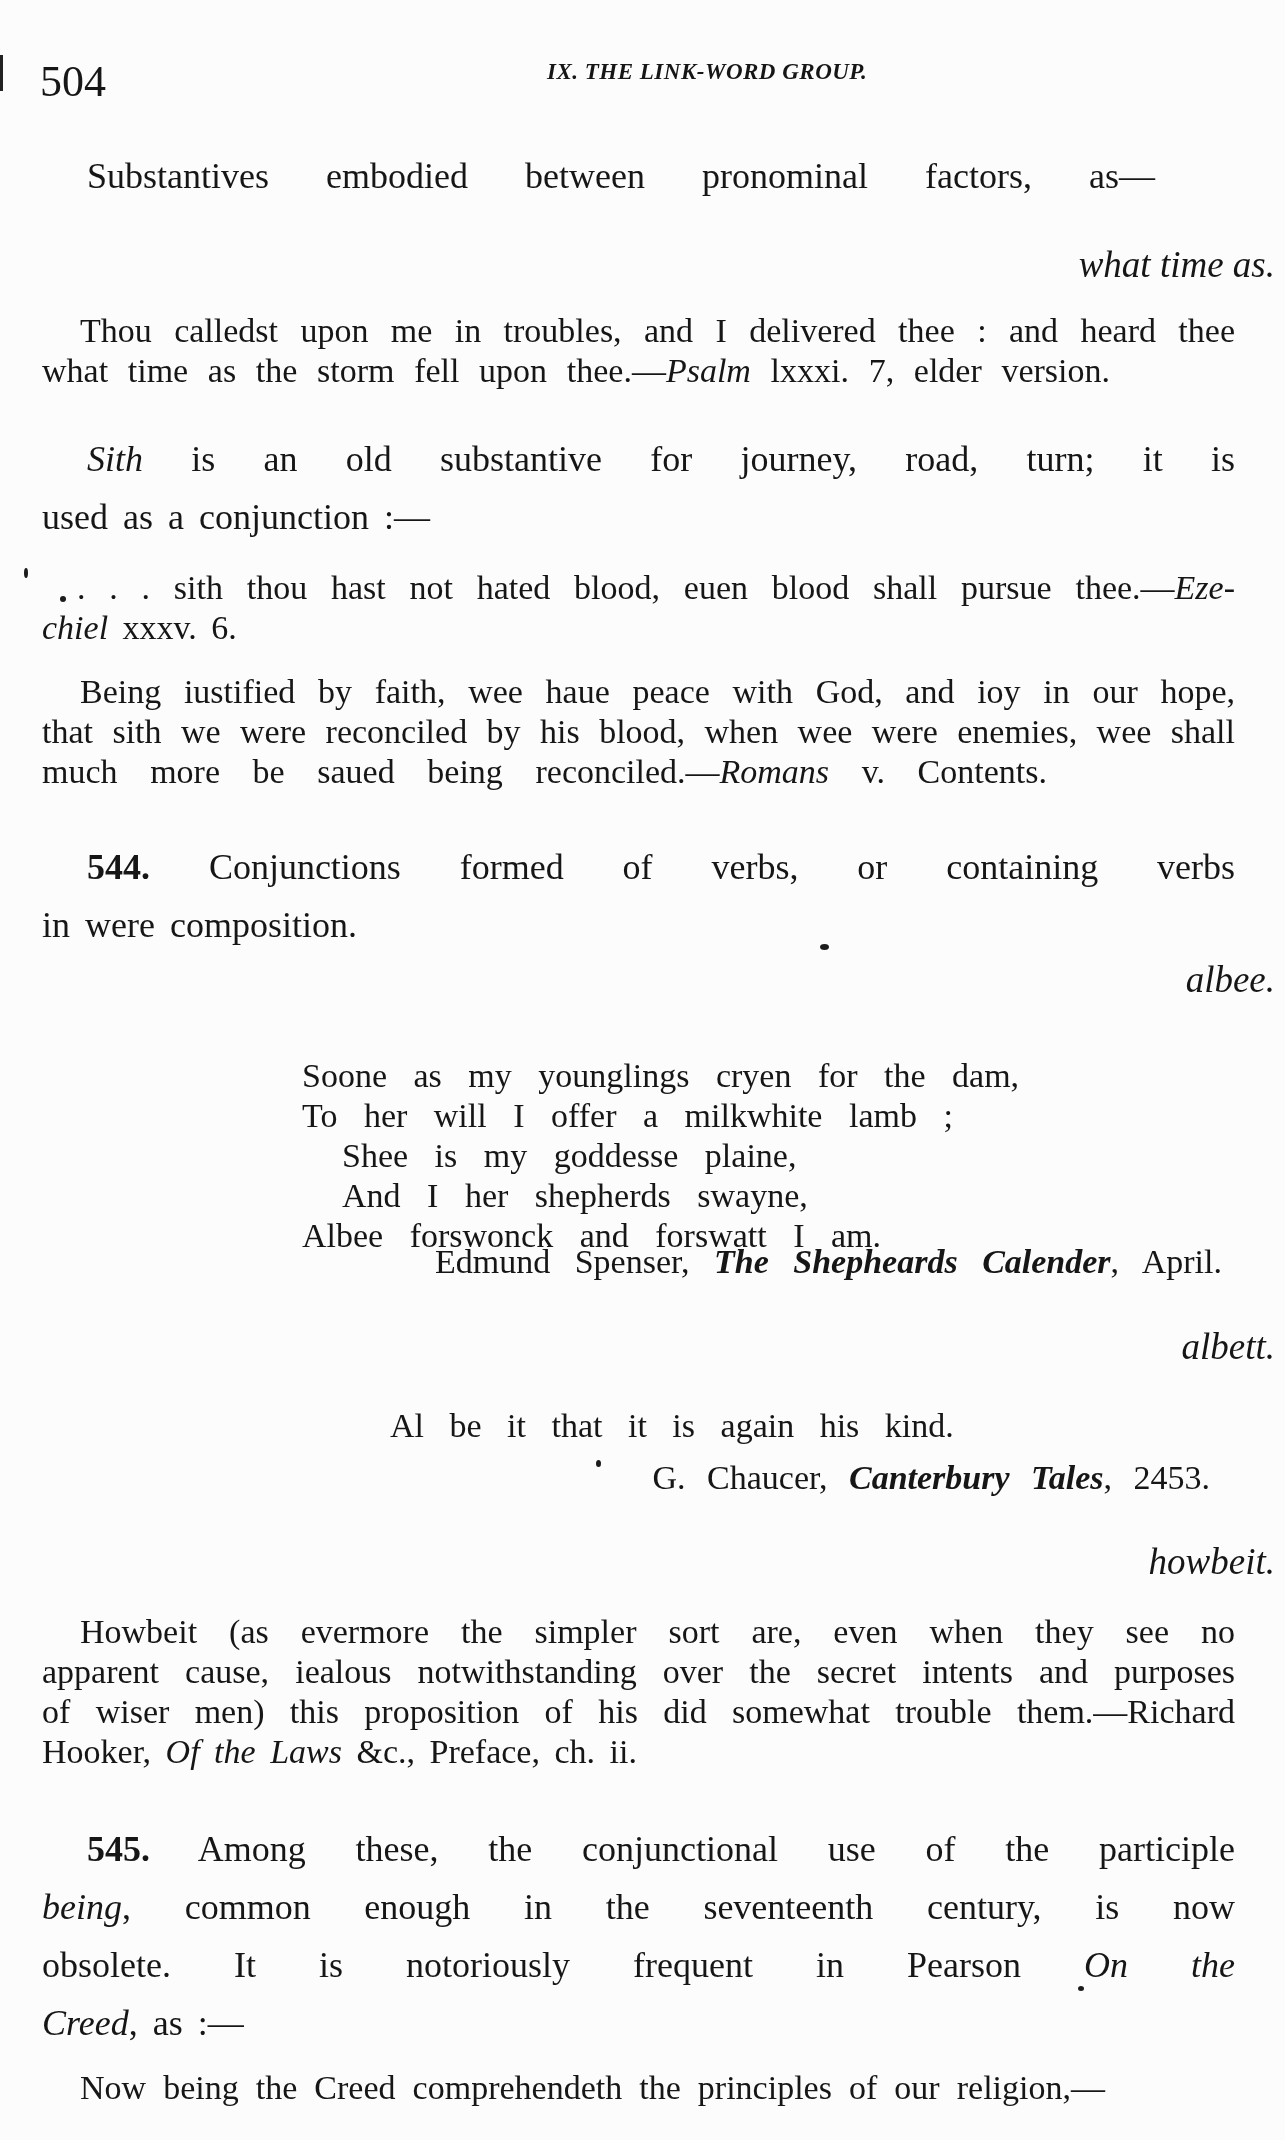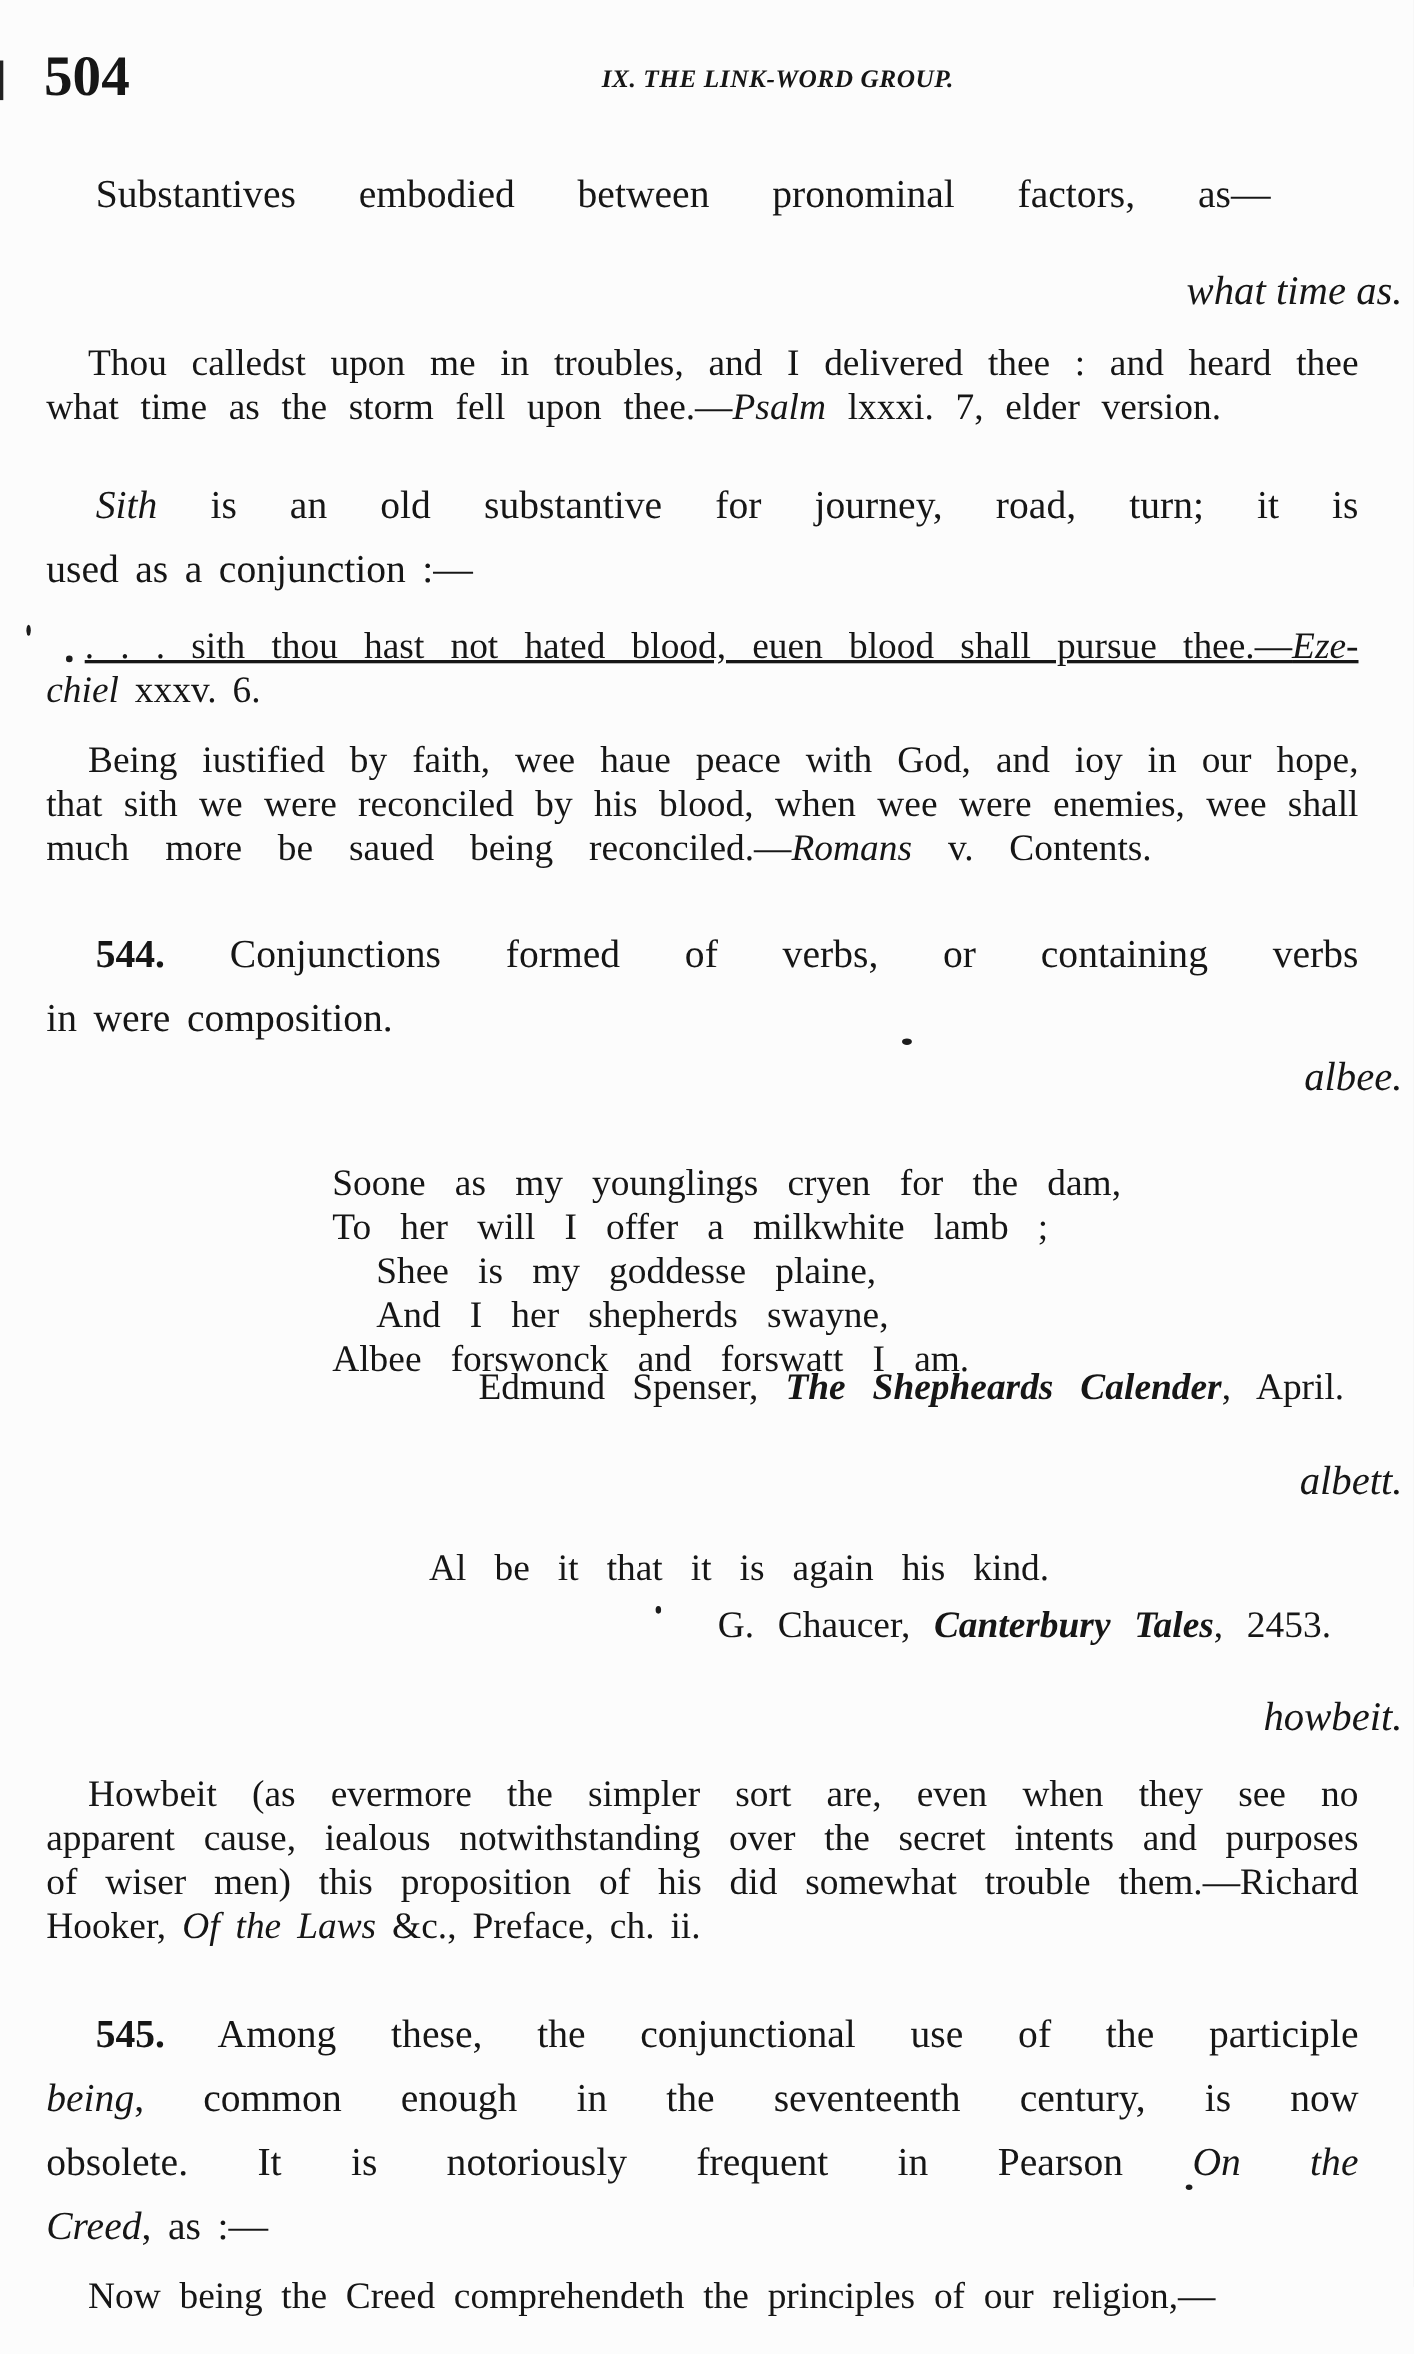--- a/index.html
+++ b/index.html
@@ -16,25 +16,25 @@
   .line { margin:0; padding:0; }
   .sm  { font-size:34px; line-height:40px; }
   .lg  { font-size:36px; line-height:58px; }
   .term{ font-size:37px; line-height:44px; font-style:italic; width:1193px; text-align:right; padding-left:40px; }
   .j   { text-align:justify; text-align-last:justify; }
   .w1193 { width:1193px; }
   .ws6 { word-spacing:6px; }
   .wsp { word-spacing:18px; }
   .ind38 { text-indent:38px; }
   .ind45 { text-indent:45px; }
-  .ind35 { text-indent:35px;text-decoration:underline; }
+  .ind35 { text-indent:35px; }
   .num { font-weight:bold;margin-top:28px; }
   i { font-style:italic; }
   .running-head { position:absolute; top:46px; left:0; width:1285px; height:48px; }
-  .folio { position:absolute; left:40px; top:0; font-size:52px; line-height:48px;font-weight:bold; }
+  .folio { position:absolute; left:40px; top:12px; font-size:44px; line-height:48px; }
   .running-title { position:absolute; left:547px; top:2px; font-size:23px; line-height:48px; font-weight:bold; font-style:italic; letter-spacing:0.5px; }
   .attr { text-align:right; }
   .speck { position:absolute; background:#1c1c1c; border-radius:50%; }
   .edge-mark { position:absolute; left:0; top:55px; width:3px; height:36px; background:#222; }
 </style>
 </head>
 <body>
 
 <div class="page">
 

